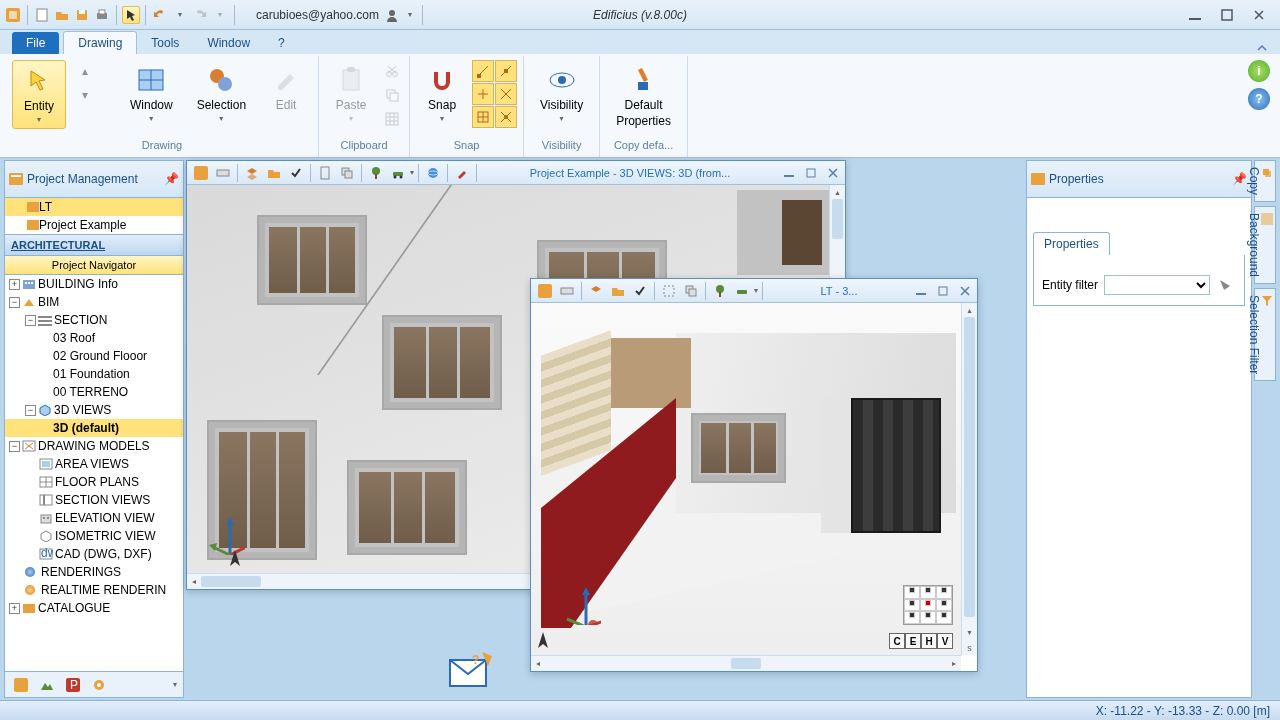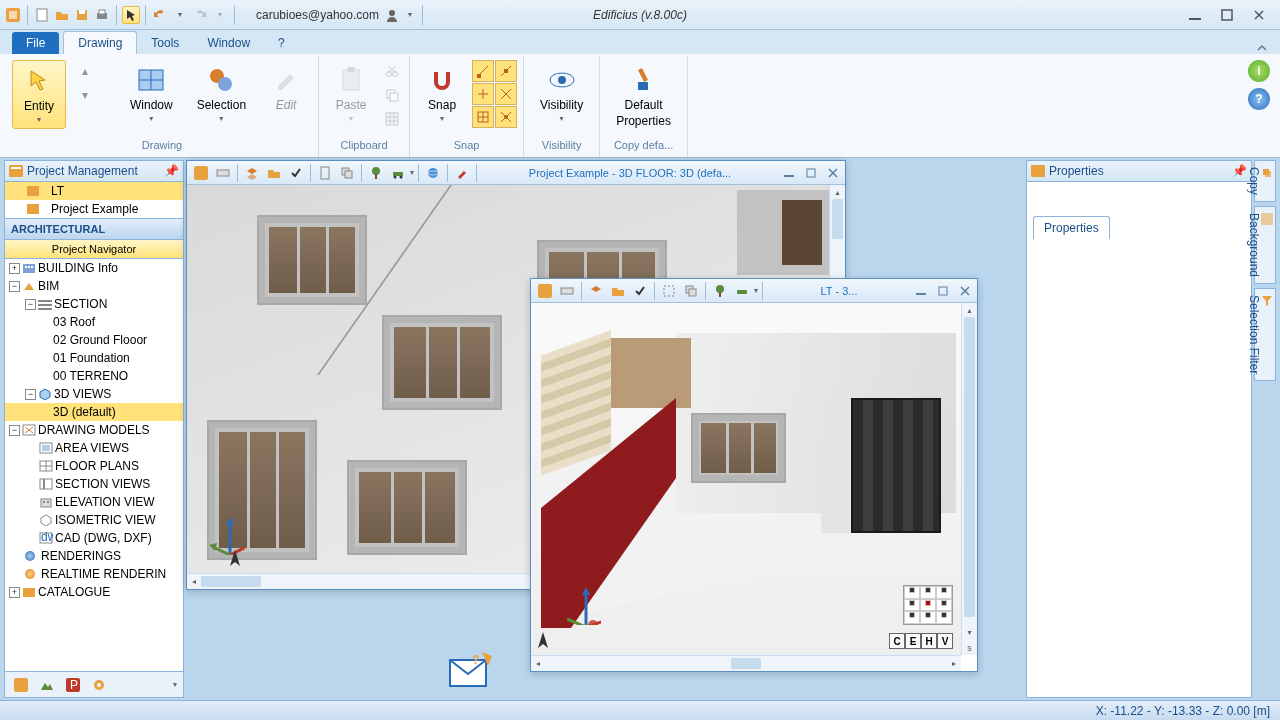--- a/index.html
+++ b/index.html
@@ -34,30 +34,30 @@
 .rbtn-small { width: 22px; height: 22px; display: flex; align-items: center; justify-content: center; border-radius: 2px; cursor: pointer; }
 .ico32 { width: 32px; height: 32px; display: flex; align-items: center; justify-content: center; }
 .ribbon-help { position: absolute; right: 10px; top: 6px; display: flex; flex-direction: column; gap: 6px; }
 .help-circ { width: 22px; height: 22px; border-radius: 50%; display: flex; align-items: center; justify-content: center; font-weight: bold; color: #fff; cursor: pointer; }
 
 
 .workspace { position: absolute; top: 158px; bottom: 20px; left: 0; right: 0; background: #b9d6ed; display: flex; }
 
 
 .left-panel { width: 180px; display: flex; flex-direction: column; margin: 2px 0 2px 4px; }
-.panel-hdr { height: 22px; background: linear-gradient(#e9f2fa, #d5e7f5); border: 1px solid #8cb3d9; display: flex; align-items: center; padding: 0 4px; gap: 4px; font-size: 11px; color: #1a4f8a; }
+.panel-hdr { height: 38px; background: linear-gradient(#e9f2fa, #d5e7f5); border: 1px solid #8cb3d9; display: flex; align-items: center; padding: 0 4px; gap: 4px; font-size: 11px; color: #1a4f8a; }
 .panel-hdr .pin { margin-left: auto; cursor: pointer; }
 .tree-box { flex: 0 0 auto; background: #fff; border: 1px solid #8cb3d9; border-top: none; }
-.tree-item { height: 18px; display: flex; align-items: center; padding-left: 22px; gap: 12px; cursor: pointer; }
+.tree-item { height: 18px; display: flex; align-items: center; padding-left: 22px; gap: 0; cursor: pointer; }
 .tree-item.sel { background: #ffe27a; }
-.arch-hdr { background: linear-gradient(#e3eefa, #bcd6ef); padding: 4px 6px; font-weight: bold; color: #1a4f8a; font-size: 11px; border: 1px solid #8cb3d9; border-top: none; }
+.arch-hdr { background: linear-gradient(#e3eefa, #bcd6ef); padding: 4px 6px; font-weight: bold; color: #1a4f8a; font-size: 11px; border: 1px solid #8cb3d9; border-top: none; text-decoration: underline; }
 .nav-hdr { background: linear-gradient(#fff6c7, #ffe27a); text-align: center; padding: 3px; font-size: 11px; border: 1px solid #8cb3d9; border-top: none; }
 .nav-tree { flex: 1; background: #fff; border: 1px solid #8cb3d9; border-top: none; overflow: auto; font-size: 11px; }
 .nt-row { display: flex; align-items: center; height: 18px; padding-left: 4px; gap: 2px; cursor: pointer; white-space: nowrap; }
-.nt-row.sel { background: #ffe27a; font-weight: normal; }
+.nt-row.sel { background: #ffe27a; font-weight: bold; }
 .nt-exp { width: 11px; height: 11px; border: 1px solid #888; display: flex; align-items: center; justify-content: center; font-size: 9px; line-height: 1; color: #333; background: #fff; }
 .nt-ind { display: inline-block; }
 .nav-foot { height: 26px; background: #e9f2fa; border: 1px solid #8cb3d9; border-top: none; display: flex; align-items: center; gap: 6px; padding: 0 6px; }
 
 
 .center { flex: 1; position: relative; margin: 2px; }
 .docwin { position: absolute; background: #e9f2fa; border: 1px solid #5a8fc4; box-shadow: 0 2px 8px rgba(0,0,0,0.2); display: flex; flex-direction: column; }
 .doc-toolbar { height: 24px; background: linear-gradient(#f0f6fc, #d9e9f7); border-bottom: 1px solid #a3c0da; display: flex; align-items: center; padding: 0 4px; gap: 2px; }
 .dt-sep { width: 1px; height: 18px; background: #9fbbd6; margin: 0 2px; }
 .dt-btn { width: 20px; height: 20px; display: flex; align-items: center; justify-content: center; cursor: pointer; border-radius: 2px; }
@@ -243,21 +243,21 @@
       <div class="rbtn-large">
         <div class="ico32">
             <svg width="28" height="28">
               <circle cx="10" cy="10" r="7" fill="#d97e2e"></circle>
               <circle cx="18" cy="18" r="7" fill="#7ea3d9"></circle>
             </svg>
           </div>
         <span>Selection</span>
           <span class="caret">▾</span>
       </div>
-      <div class="rbtn-large" style="opacity:0.4;font-style:italic;">
+      <div class="rbtn-large" style="opacity:0.4;">
         <div class="ico32">
             <svg width="24" height="24">
               <path d="M4 18l12-12 4 4-12 12H4z" fill="#bbb"></path>
             </svg>
           </div>
         <span>Edit</span>
       </div>
     </div>
     <div class="label">Drawing</div>
   </div>
@@ -639,21 +639,21 @@
               <ellipse cx="7" cy="7" rx="5" ry="2" fill="none" stroke="#fff" opacity="0.6"></ellipse>
             </svg>
           </span>
         <span class="dt-sep"></span>
         <span class="dt-btn">
             <svg width="14" height="14">
               <path d="M3 11l6-6 2 2-6 6z" fill="#c0392b"></path>
             </svg>
           </span>
         <span class="dt-sep"></span>
-        <span class="doc-title">Project Example -  3D FLOOR: 3D (defa...</span>
+        <span class="doc-title">Project Example -  3D VIEWS: 3D (from...</span>
         <div class="doc-wincontrols">
           <div class="doc-wc">
               <svg width="10" height="10">
                 <rect y="7" width="10" height="2" fill="#5a7fa5"></rect>
               </svg>
             </div>
           <div class="doc-wc">
               <svg width="10" height="10">
                 <rect x="1" y="1" width="8" height="8" fill="none" stroke="#5a7fa5"></rect>
               </svg>
@@ -887,20 +887,31 @@
               <rect width="14" height="12" fill="#e8a13c" rx="1"></rect>
             </svg>
           </span>
         <span>Properties</span>
         <span class="pin">📌</span>
       </div>
       <div class="prop-body">
         <div class="prop-tab-row">
           <div class="prop-tab">Properties</div>
         </div>
+        <div style="border:1px solid #8cb3d9;border-top:none;padding:10px 8px;">
+          <div class="entity-row">
+            <span>Entity filter</span>
+            <select></select>
+            <span class="dt-btn">
+                <svg width="16" height="14">
+                  <path d="M2 2l10 6-6 4z" fill="#888"></path>
+                </svg>
+              </span>
+          </div>
+        </div>
       </div>
     </div>
     <div class="side-tabs">
       <div class="side-tab"><svg width="12" height="12" style="writing-mode:horizontal-tb;">
             <rect x="2" y="2" width="6" height="6" fill="#e8a13c"></rect>
             <rect x="4" y="4" width="6" height="6" fill="#e8a13c" opacity="0.7"></rect>
           </svg><span>Copy</span></div>
       <div class="side-tab"><svg width="12" height="12" style="writing-mode:horizontal-tb;">
             <rect width="12" height="12" fill="#e8a13c" opacity="0.5"></rect>
           </svg><span>Background</span></div>

